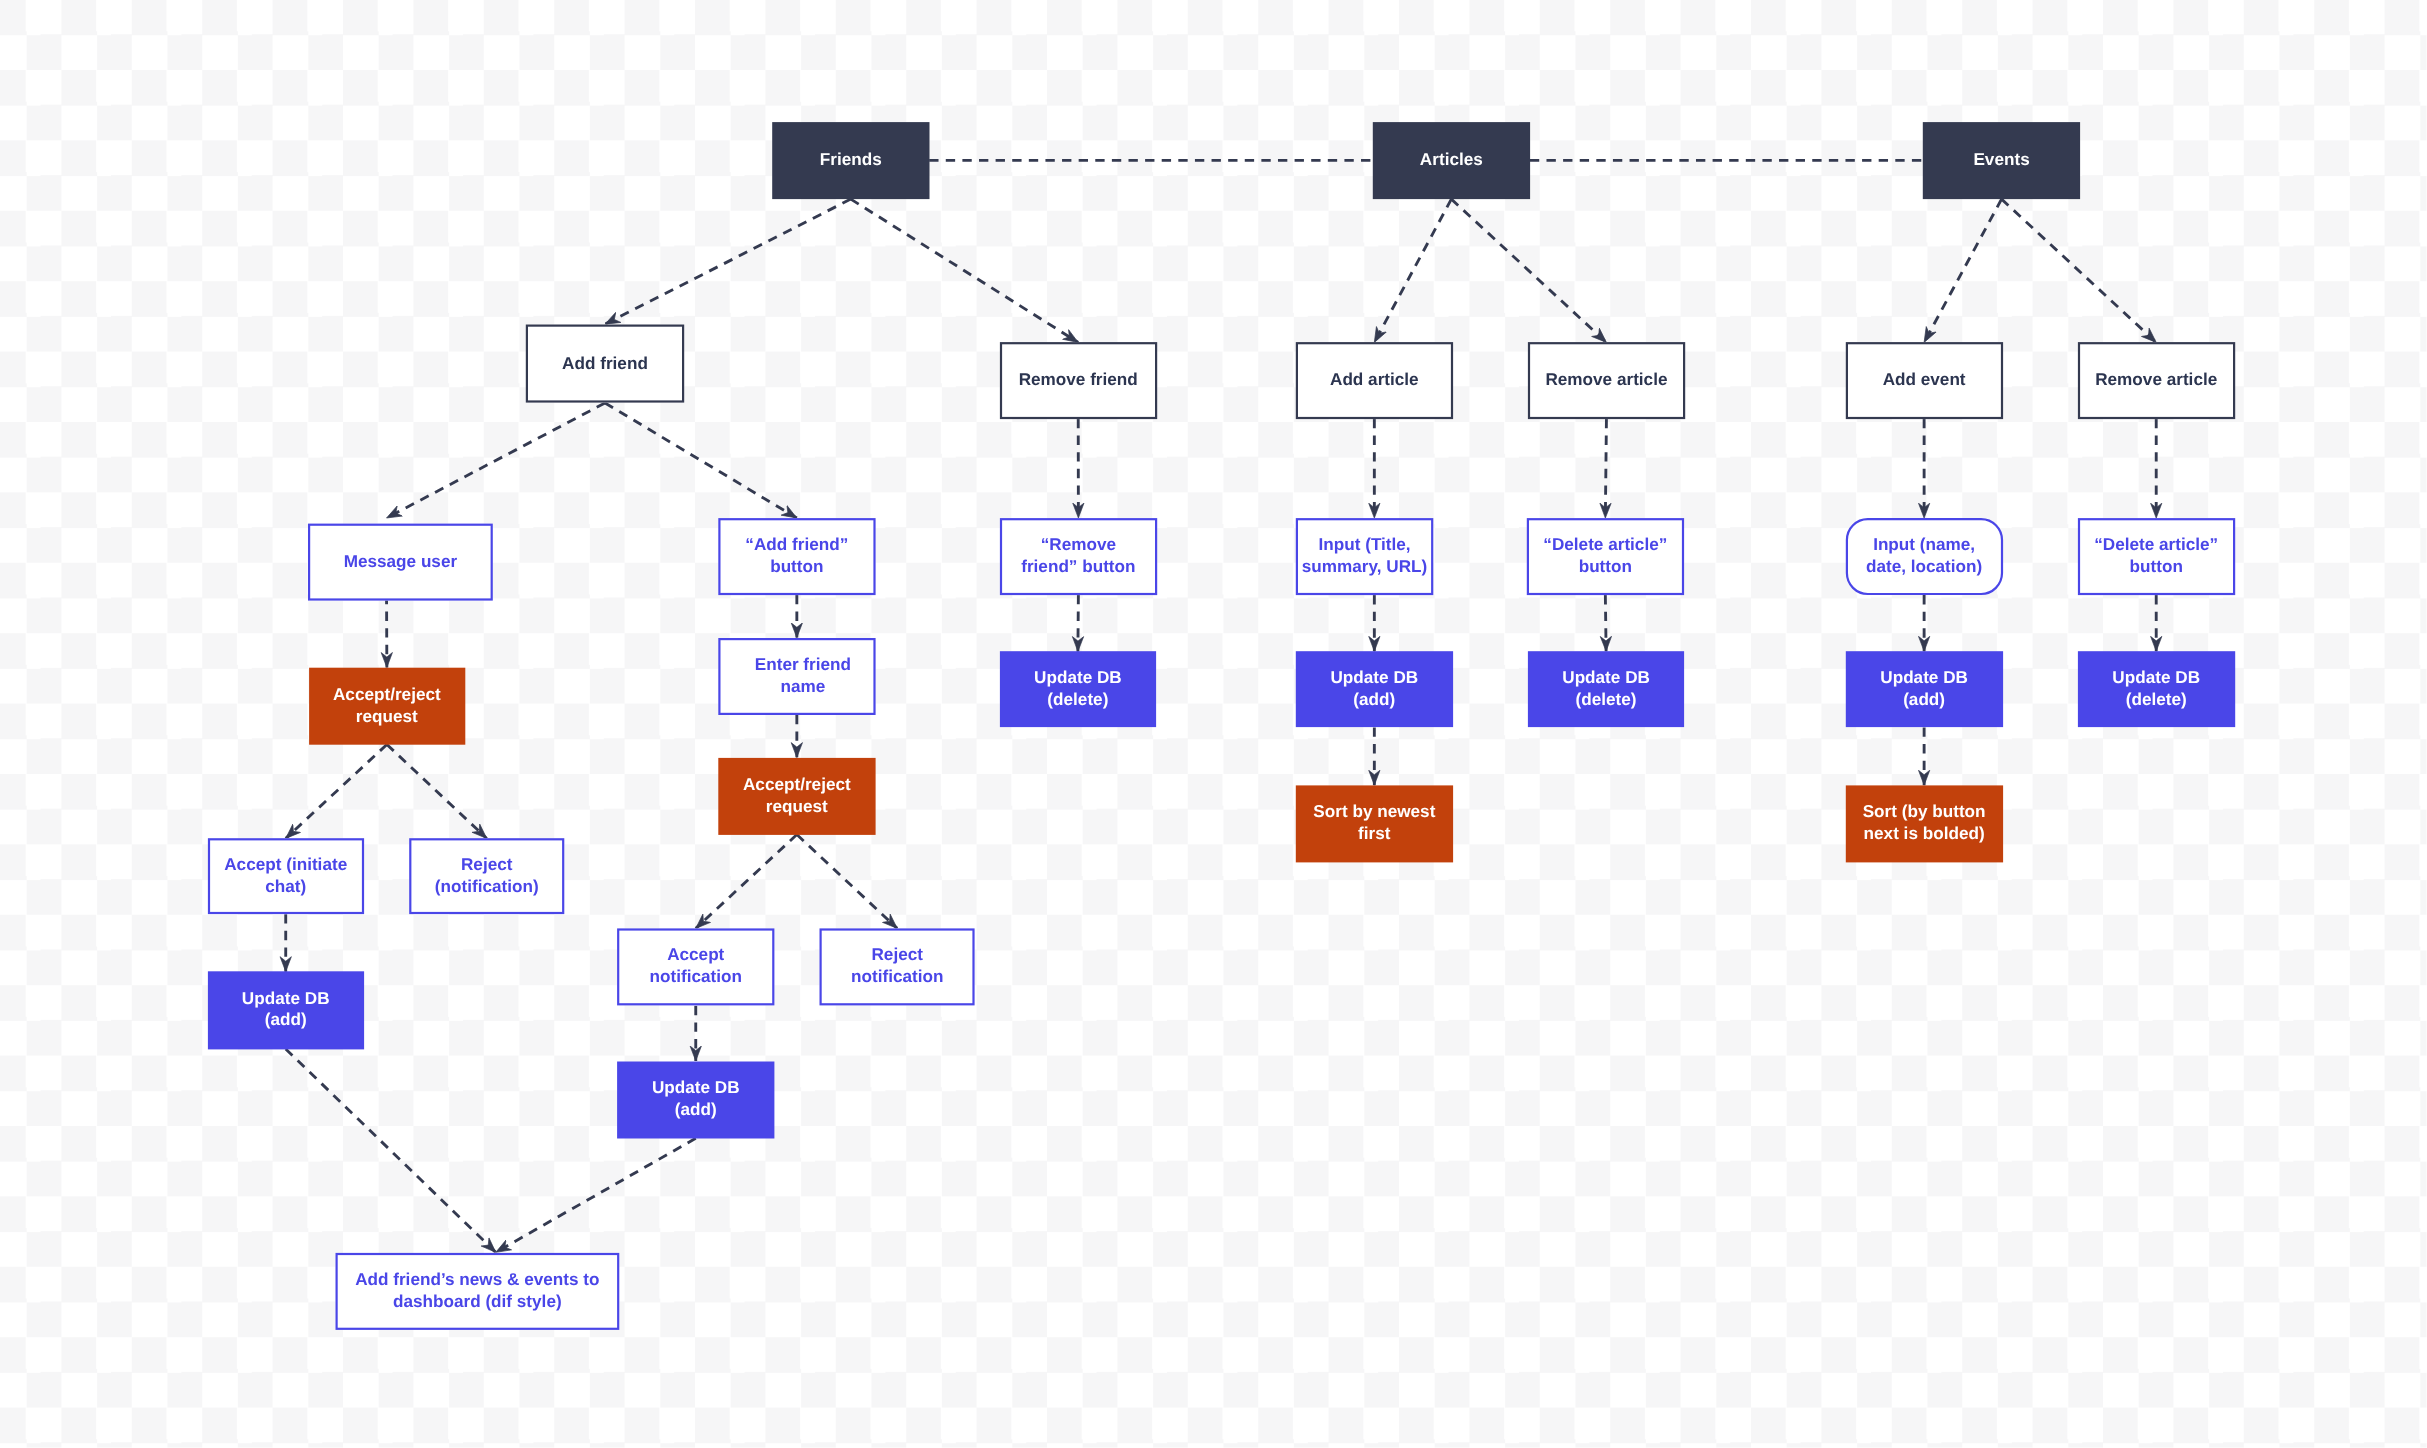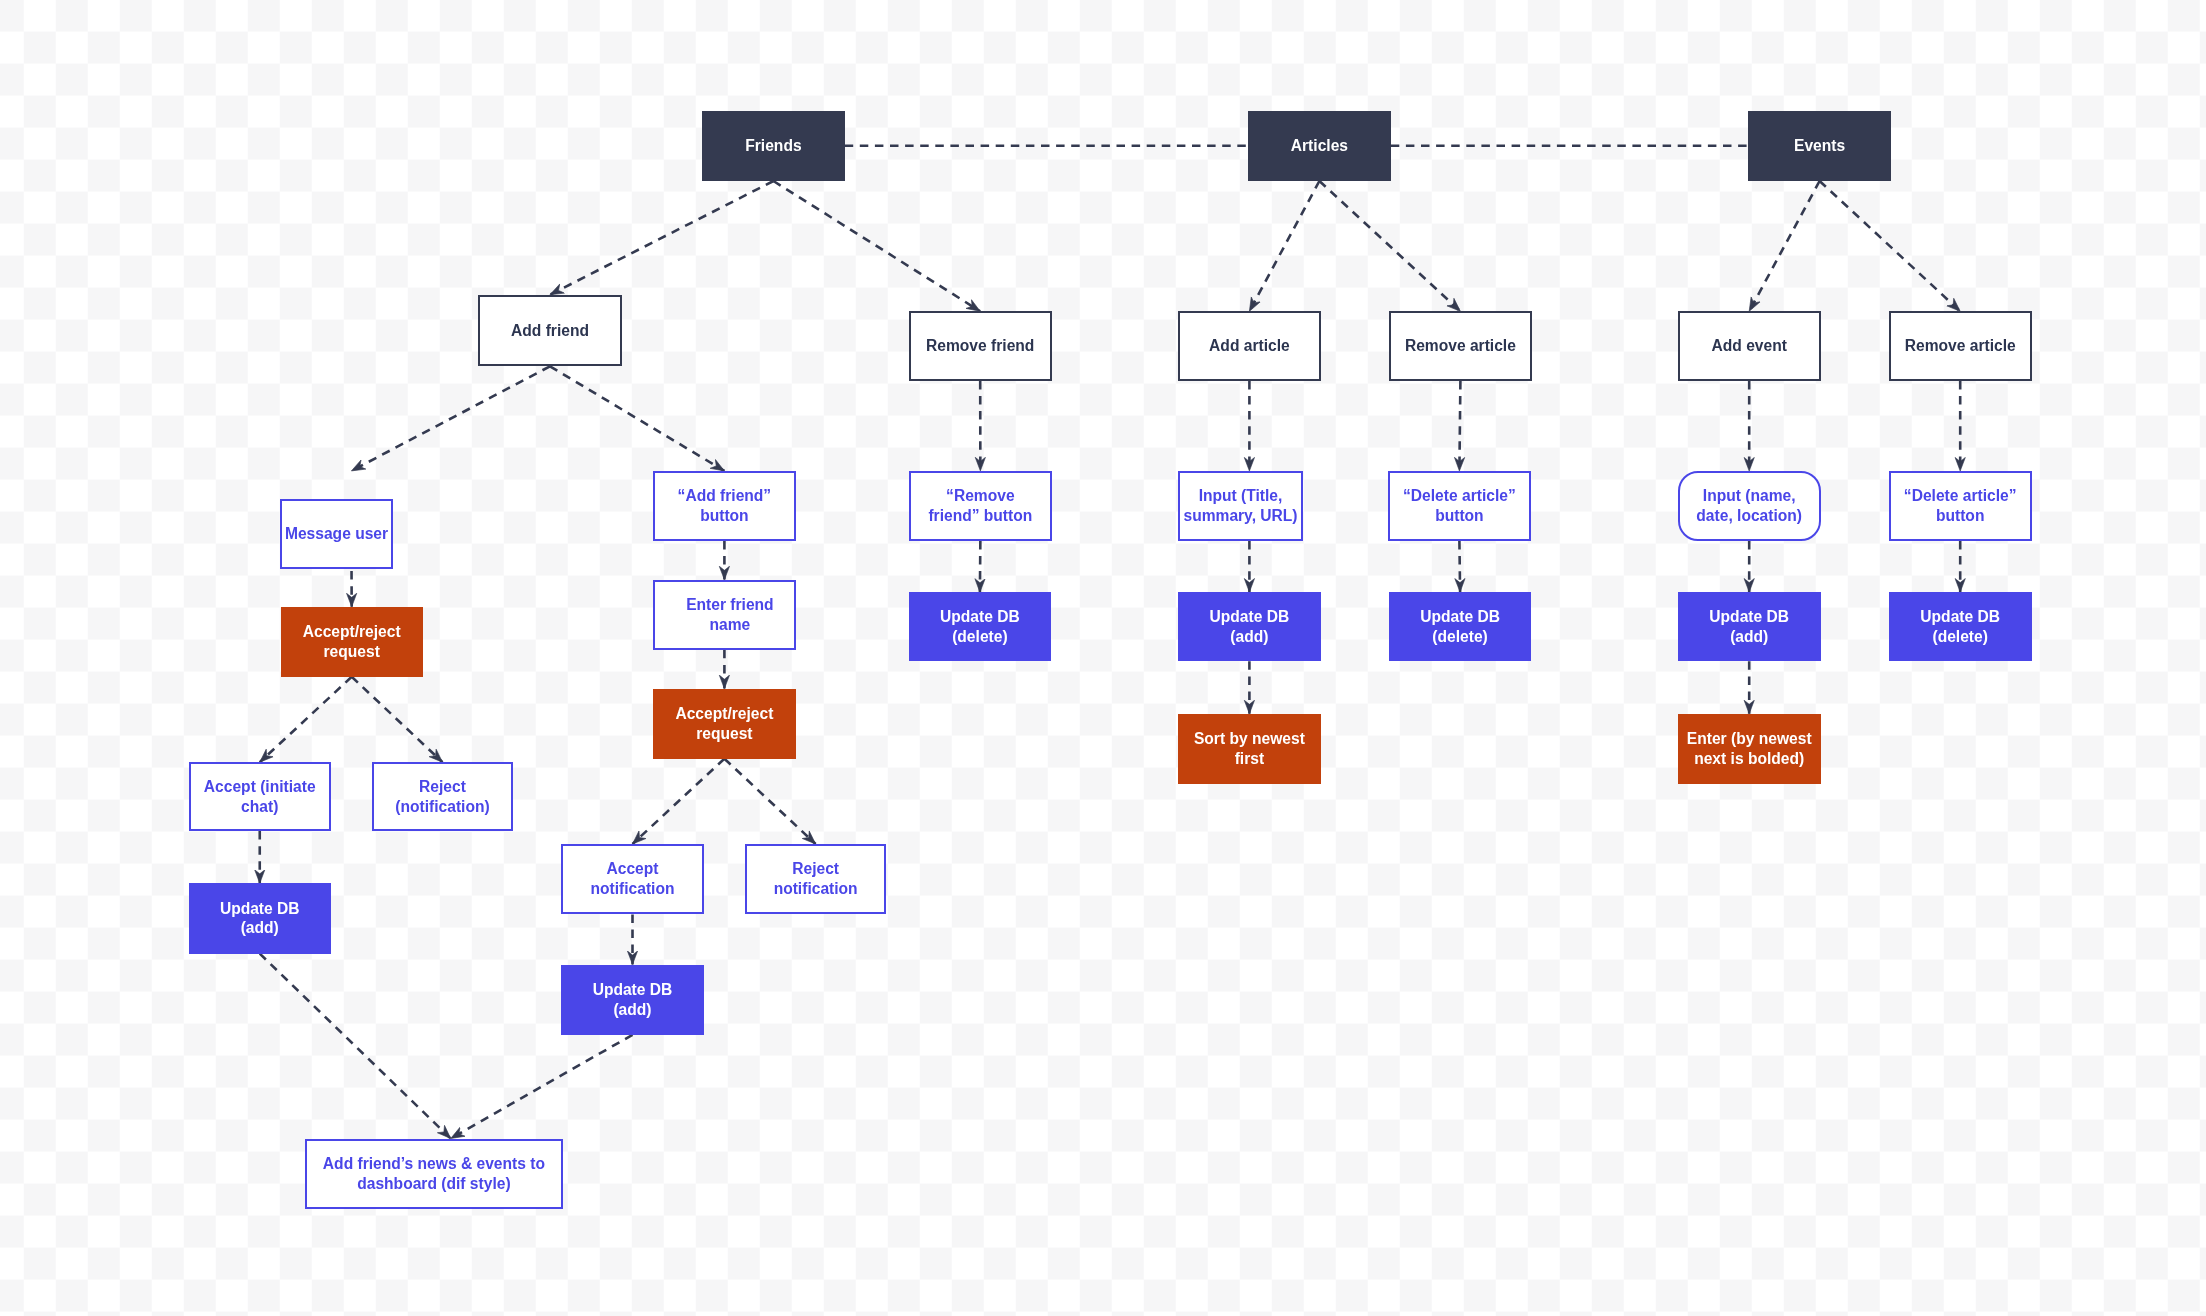--- a/index.html
+++ b/index.html
@@ -107,21 +107,21 @@
       <div class="node n-plain" style="left: 1677.8px; top: 311.3px; width: 142.8px; height: 69.6px;">
         <span>
           <i>Add event</i>
         </span>
       </div>
       <div class="node n-plain" style="left: 1888.8px; top: 311.3px; width: 142.8px; height: 69.6px;">
         <span>
           <i>Remove article</i>
         </span>
       </div>
-      <div class="node n-blue" style="left: 280px; top: 499px; width: 113px; height: 70px;">
+      <div class="node n-blue" style="left: 280px; top: 476px; width: 168px; height: 70px;">
         <span>
           <i>Message user</i>
         </span>
       </div>
       <div class="node n-blue" style="left: 653px; top: 470.9px; width: 142.8px; height: 70px;">
         <span>
           <i>“Add friend”</i>
           <i>button</i>
         </span>
       </div>
@@ -204,21 +204,21 @@
         </span>
       </div>
       <div class="node n-grey" style="left: 1178px; top: 713.8px; width: 142.8px; height: 70px;">
         <span>
           <i>Sort by newest</i>
           <i>first</i>
         </span>
       </div>
       <div class="node n-grey" style="left: 1677.8px; top: 713.8px; width: 142.8px; height: 70px;">
         <span>
-          <i>Enter (by newest</i>
+          <i>Sort (by button</i>
           <i>next is bolded)</i>
         </span>
       </div>
       <div class="node n-blue" style="left: 188.7px; top: 762.2px; width: 142.1px; height: 68.9px;">
         <span>
           <i>Accept (initiate</i>
           <i>chat)</i>
         </span>
       </div>
       <div class="node n-blue" style="left: 371.7px; top: 762.2px; width: 141.6px; height: 68.9px;">

